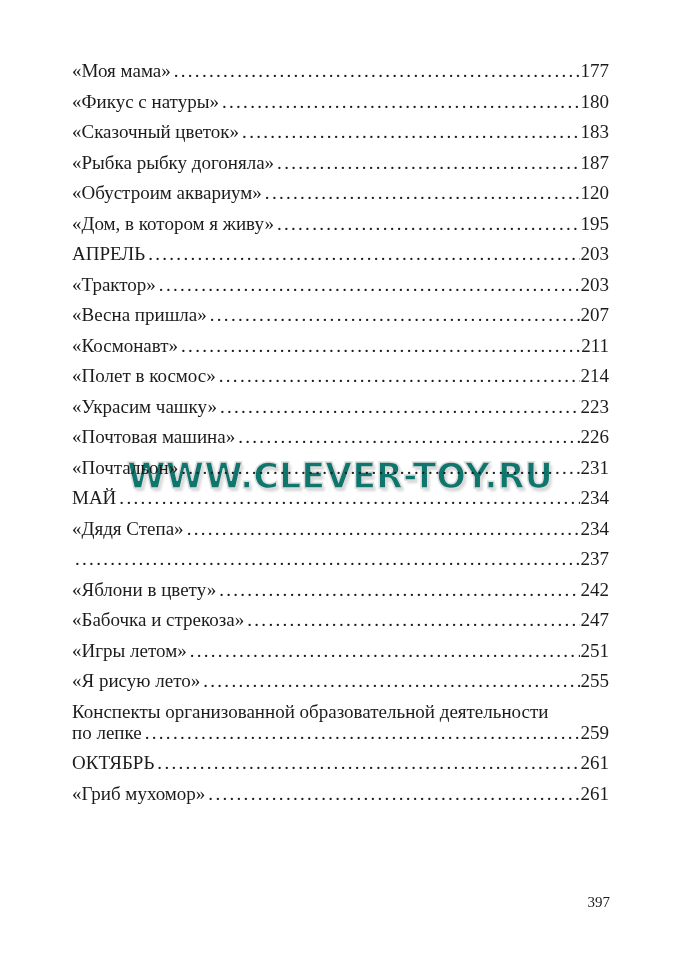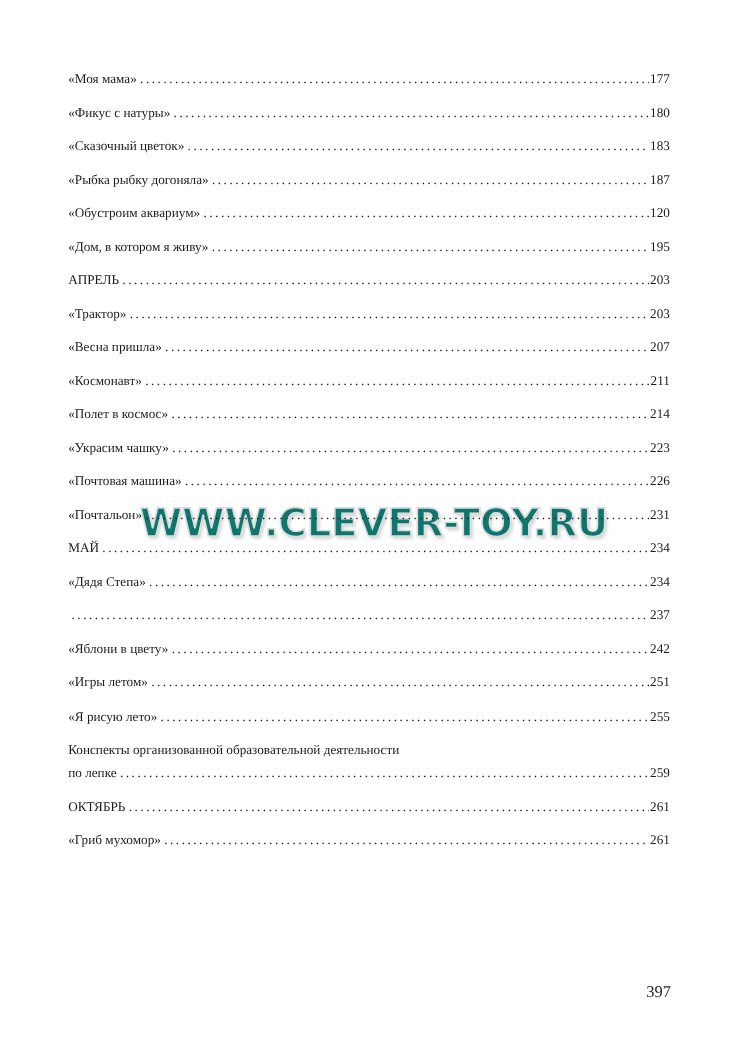--- a/index.html
+++ b/index.html
@@ -31,25 +31,25 @@
     letter-spacing: 0px;
     color: #0f766e;
     -webkit-text-stroke: 1.5px #dcdcdc;
     text-shadow: 2px 3px 3px #d6d6d6;
     z-index: 1;
     pointer-events: none;
     user-select: none;
   }
   .toc {
     position: absolute;
-    left: 62px;
+    left: 72px;
     right: 71px;
     top: 63px;
     z-index: 2;
-    font-size: 12px;
+    font-size: 19px;
   }
   .toc-entry { margin-bottom: 14.5px; }
   .toc-line {
     display: flex;
     align-items: baseline;
     line-height: 16px;
   }
   .toc-line + .toc-line { margin-top: 5px; }
   .toc-title { white-space: nowrap; }
   .dots {
@@ -198,20 +198,27 @@
       </div>
       <div class="toc-entry">
         <div class="toc-line">
           <span class="toc-title">«Яблони в цвету»</span>
           <span class="dots" aria-hidden="true"></span>
           <span class="toc-page">242</span>
         </div>
       </div>
       <div class="toc-entry">
         <div class="toc-line">
+          <span class="toc-title">«Бабочка и стрекоза»</span>
+          <span class="dots" aria-hidden="true"></span>
+          <span class="toc-page">247</span>
+        </div>
+      </div>
+      <div class="toc-entry">
+        <div class="toc-line">
           <span class="toc-title">«Игры летом»</span>
           <span class="dots" aria-hidden="true"></span>
           <span class="toc-page">251</span>
         </div>
       </div>
       <div class="toc-entry">
         <div class="toc-line">
           <span class="toc-title">«Я рисую лето»</span>
           <span class="dots" aria-hidden="true"></span>
           <span class="toc-page">255</span>

